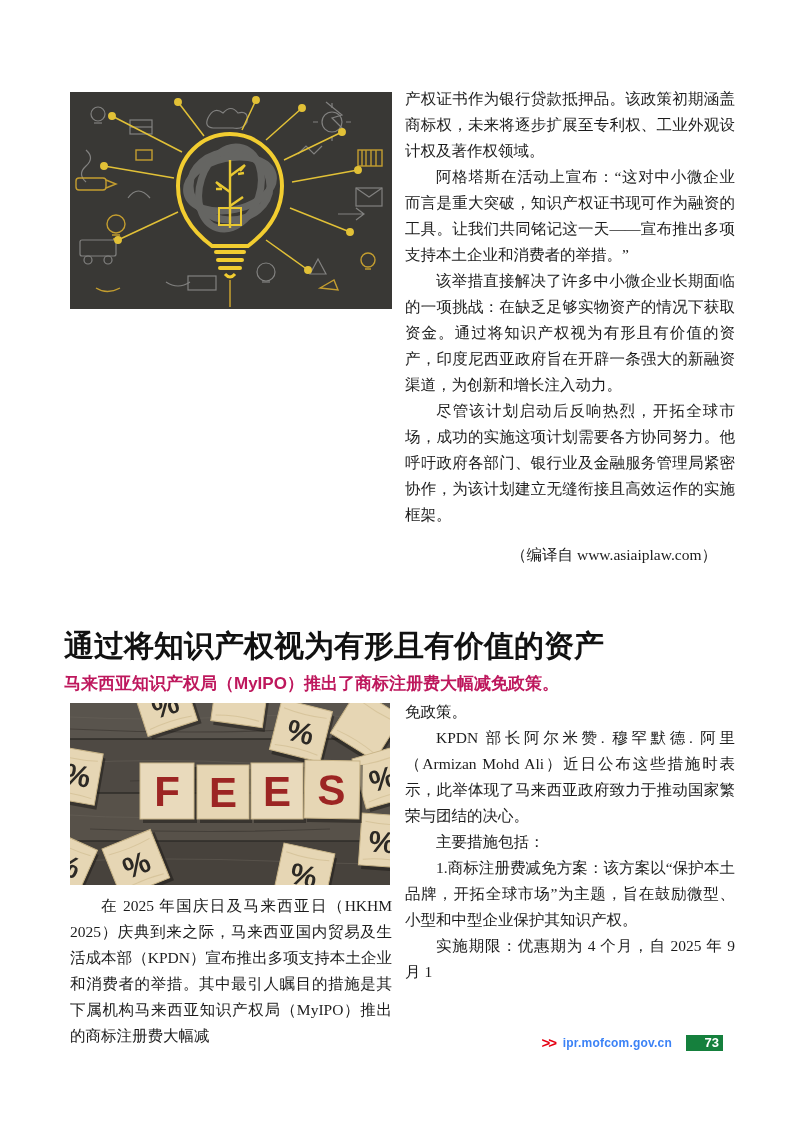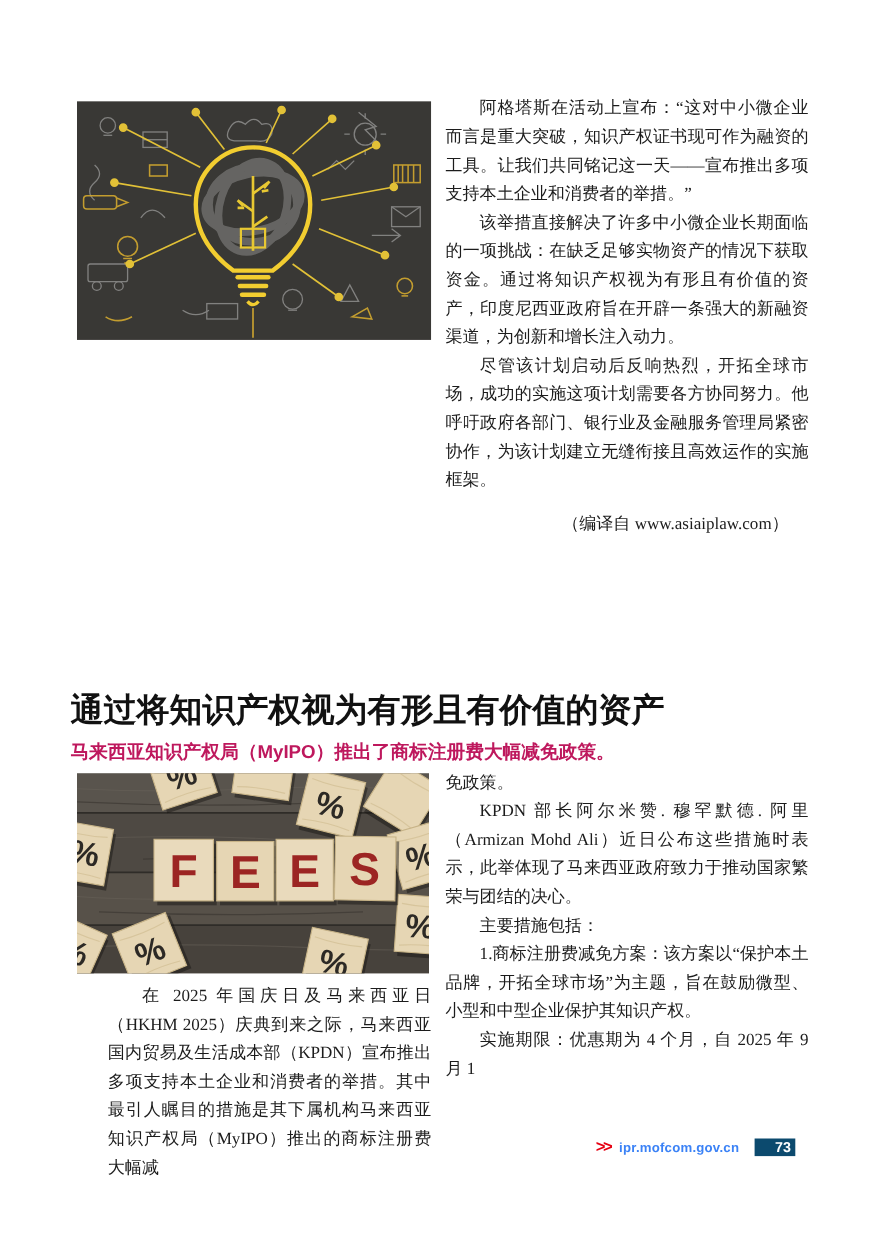--- a/index.html
+++ b/index.html
@@ -16,21 +16,21 @@
             font-size:30px;line-height:36px;color:#111;}
   .subhead{position:absolute;left:64px;top:672px;width:680px;margin:0;
            font-family:"Liberation Sans","DejaVu Sans",sans-serif;font-weight:700;
            font-size:17px;line-height:24px;color:#be185d;}
   .footer{position:absolute;left:0;top:1034px;width:723px;height:17px;
           display:flex;justify-content:flex-end;align-items:center;
           font-family:"Liberation Sans","DejaVu Sans",sans-serif;}
   .footer .chev{color:#e60012;font-weight:700;font-size:15px;letter-spacing:-2px;margin-right:8px;
                 font-style:italic;}
   .footer .site{color:#3b82f6;font-weight:700;font-size:12px;letter-spacing:0.2px;}
-  .footer .pagebox{margin-left:14px;width:37px;height:16px;background:#0c4a6e;color:#fff;
+  .footer .pagebox{margin-left:14px;width:37px;height:16px;background:#15803d;color:#fff;
                    display:flex;justify-content:flex-end;align-items:center;
                    font-size:13px;font-weight:700;padding-right:4px;box-sizing:border-box;}
 </style>
 </head>
 <body>
 
 <div class="page">
 
   <div class="col body-text" style="left:70px;top:92px;width:322px;">
 
@@ -120,20 +120,21 @@
             <path d="M150,176 h20"></path>
         </g>
         <path d="M155,182 q5,6 10,0" stroke="#f2cd30" stroke-width="3" fill="none"></path>
         <path d="M160,188 V215" stroke="#d3a92f" stroke-width="1.4"></path>
       </g>
     </svg>
 
   </div>
 
   <div class="col body-text" style="left:405px;top:86px;width:330px;">
+    <p>产权证书作为银行贷款抵押品。该政策初期涵盖商标权，未来将逐步扩展至专利权、工业外观设计权及著作权领域。</p>
     <p class="indent">阿格塔斯在活动上宣布：“这对中小微企业而言是重大突破，知识产权证书现可作为融资的工具。让我们共同铭记这一天——宣布推出多项支持本土企业和消费者的举措。”</p>
     <p class="indent">该举措直接解决了许多中小微企业长期面临的一项挑战：在缺乏足够实物资产的情况下获取资金。通过将知识产权视为有形且有价值的资产，印度尼西亚政府旨在开辟一条强大的新融资渠道，为创新和增长注入动力。</p>
     <p class="indent">尽管该计划启动后反响热烈，开拓全球市场，成功的实施这项计划需要各方协同努力。他呼吁政府各部门、银行业及金融服务管理局紧密协作，为该计划建立无缝衔接且高效运作的实施框架。</p>
     <p class="attribution">（编译自 www.asiaiplaw.com）</p>
   </div>
 
   <h1 class="headline">通过将知识产权视为有形且有价值的资产</h1>
   <h2 class="subhead">马来西亚知识产权局（MyIPO）推出了商标注册费大幅减免政策。</h2>
 
   <div class="col body-text" style="left:70px;top:703px;width:322px;">
@@ -226,21 +227,21 @@
             <text x="26" y="43" text-anchor="middle">E</text>
           </g>
         <g transform="translate(235,57) rotate(1)">
             <rect x="3" y="4" width="55" height="58" fill="#15120f" opacity="0.45"></rect>
             <rect width="55" height="58" fill="#e6d6b4" stroke="#c8b488"></rect>
             <text x="27" y="44" text-anchor="middle">S</text>
           </g>
       </g>
     </svg>
 
-    <div style="margin-top:8px;margin-left:28px;">
+    <div style="margin-top:8px;">
       <p class="indent">在 2025 年国庆日及马来西亚日（HKHM 2025）庆典到来之际，马来西亚国内贸易及生活成本部（KPDN）宣布推出多项支持本土企业和消费者的举措。其中最引人瞩目的措施是其下属机构马来西亚知识产权局（MyIPO）推出的商标注册费大幅减</p>
     </div>
   </div>
 
   <div class="col body-text" style="left:405px;top:699px;width:330px;">
     <p>免政策。</p>
     <p class="indent">KPDN 部长阿尔米赞. 穆罕默德. 阿里（Armizan Mohd Ali）近日公布这些措施时表示，此举体现了马来西亚政府致力于推动国家繁荣与团结的决心。</p>
     <p class="indent">主要措施包括：</p>
     <p class="indent">1.商标注册费减免方案：该方案以“保护本土品牌，开拓全球市场”为主题，旨在鼓励微型、小型和中型企业保护其知识产权。</p>
     <p class="indent">实施期限：优惠期为 4 个月，自 2025 年 9 月 1</p>

